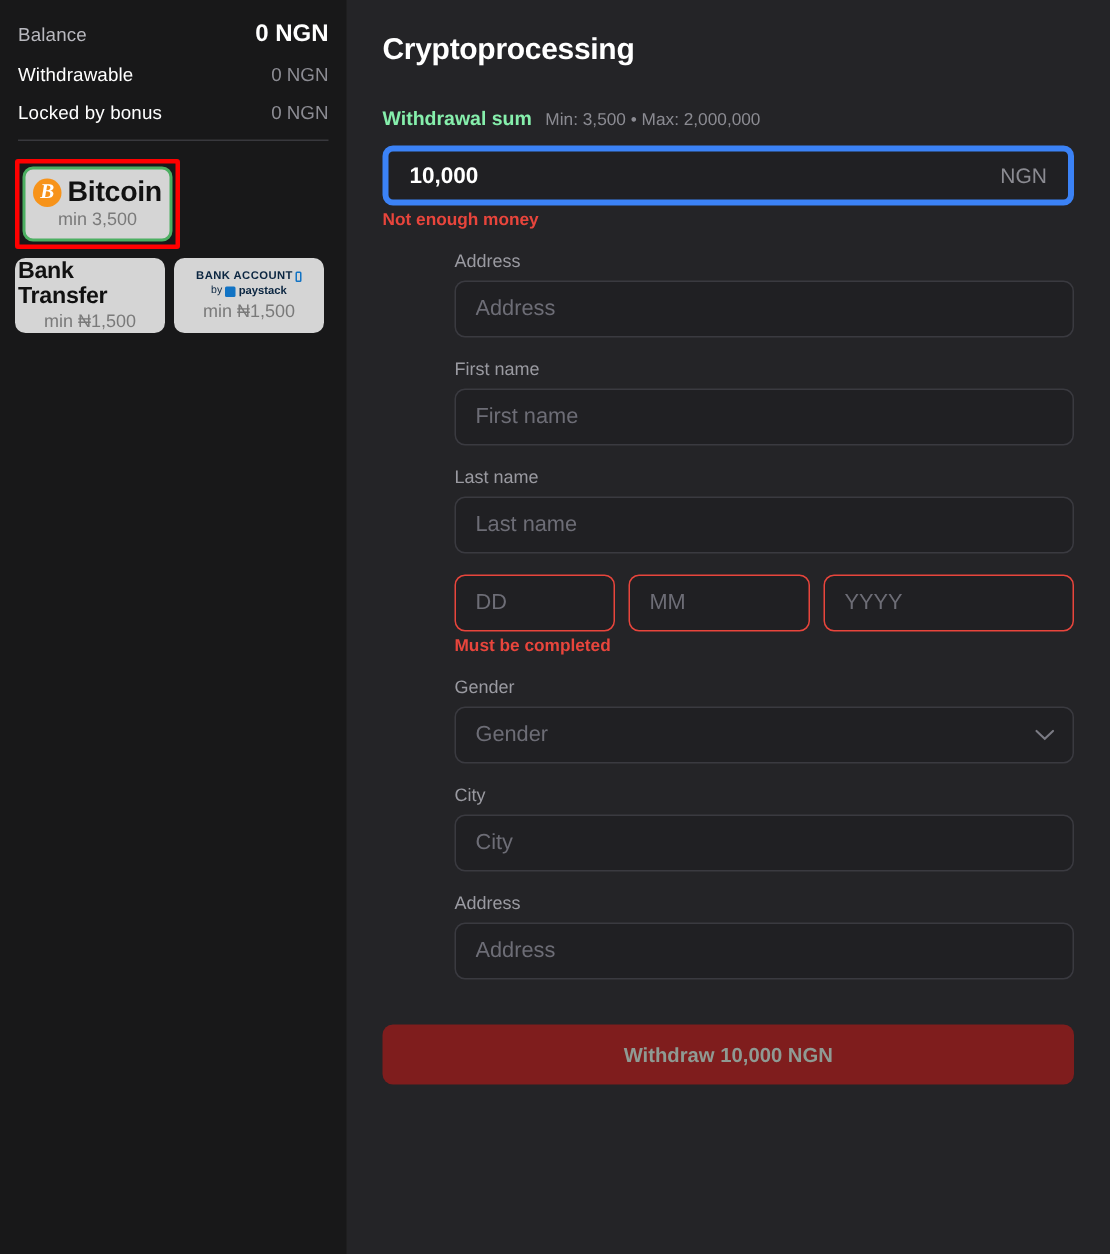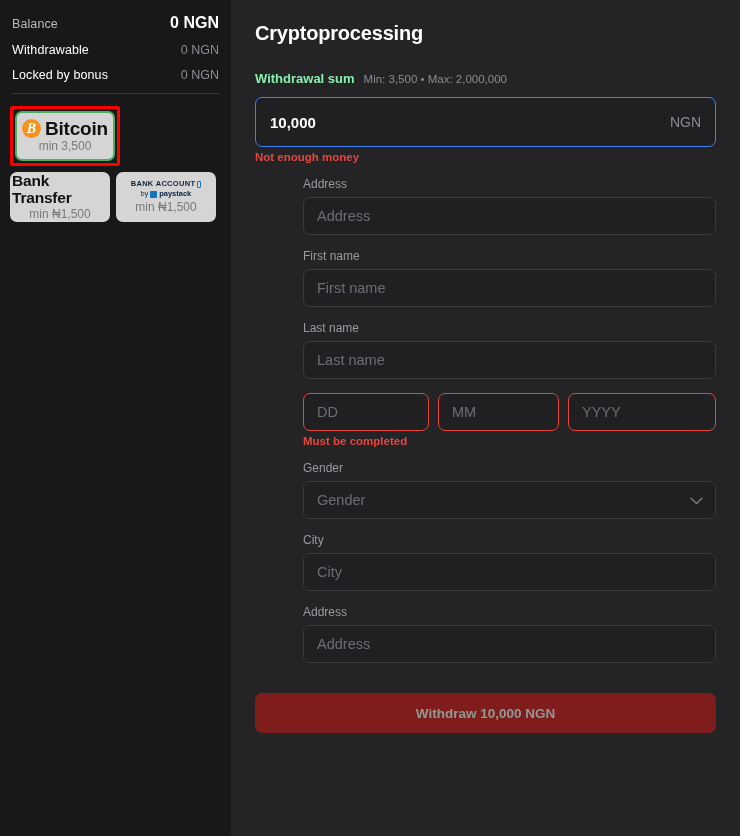--- a/index.html
+++ b/index.html
@@ -194,23 +194,23 @@
     color: #86efac;
     text-align: center;
   }
   .sum-head .sh-limits {
     font-size: 11.5px;
     color: #8b8b92;
   }
 
   .amount-box {
     position: relative;
-    height: 50px;
+    height: 40px;
     background: #202023;
-    border: 1px solid #3b82f6;
+    border: 4px solid #3b82f6;
     border-radius: 7px;
     display: flex;
     align-items: center;
     padding: 0 14px;
   }
   .amount-value {
     font-size: 15px;
     font-weight: bold;
     color: #ffffff;
     flex: 1;
@@ -251,21 +251,21 @@
     outline: none;
     font-family: "Liberation Sans", sans-serif;
   }
   .f-input::placeholder { color: #6d6d76; }
   .f-input.invalid { border-color: #e8453c; }
 
   .dob-row {
     display: flex;
     gap: 9px;
   }
-  .dob-row .dob-dd { width: 126px; }
+  .dob-row .dob-dd { width: 107px; }
   .dob-row .dob-mm { width: 121px; }
   .dob-row .dob-yyyy { flex: 1; }
 
   .select-wrap { position: relative; }
   .chev {
     position: absolute;
     right: 13px;
     top: 50%;
     transform: translateY(-50%);
     pointer-events: none;

